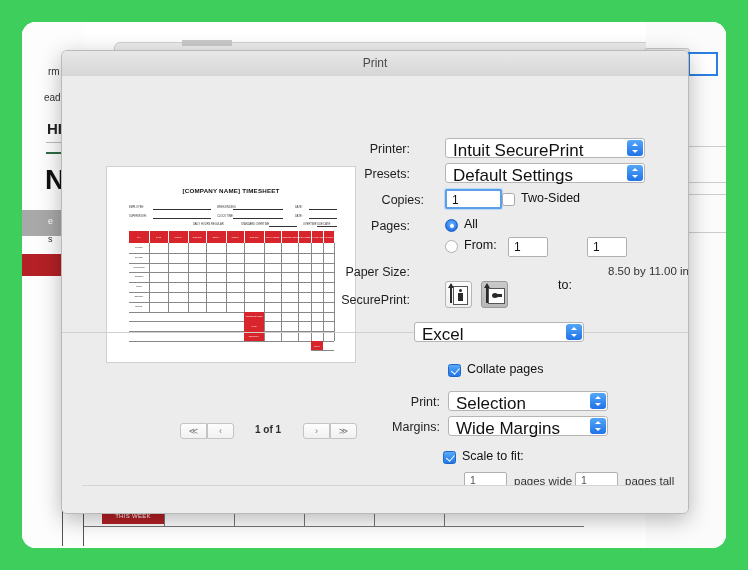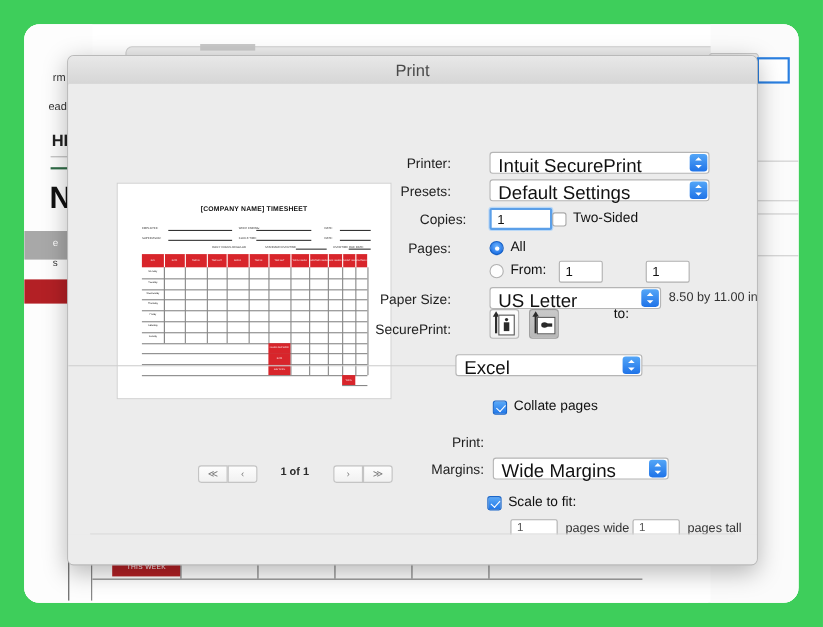--- a/index.html
+++ b/index.html
@@ -97,21 +97,21 @@
     box-shadow: 0 6px 22px rgba(0,0,0,0.28);
     overflow: hidden;
   }
   #dialog-titlebar {
     position: absolute; left:0; top:0; width: 626px; height: 25px;
     background: linear-gradient(to bottom, #e8e8e8 0%, #d6d6d6 100%);
     border-bottom: 1px solid #b4b4b4;
   }
   #dialog-title {
     position: absolute; width: 626px; top: 5px;
-    text-align: center; font-size: 15px; color: #4a4a4a;
+    text-align: center; font-size: 12px; color: #4a4a4a;
   }
   #dialog-body {
     position: absolute; left:0; top: 25px; width: 626px; height: 410px;
     background: #ececec;
   }
 
   
   #preview-pane {
     position: absolute; left: 44px; top: 90px;
     width: 248px; height: 195px;
@@ -444,27 +444,20 @@
       <div class="chk-label" style="left: 402px; top: 162px;">From:</div>
       <div class="textfield" style="left: 446px; top: 161px; width: 40px;">
         <span class="tf-text">1</span>
       </div>
       <div class="chk-label" style="left: 496px; top: 162px; margin-top: 40px;">to:</div>
       <div class="textfield" style="left: 525px; top: 161px; width: 40px;">
         <span class="tf-text">1</span>
       </div>
 
       <div class="row-label" style="left: 250px; top: 189px; width: 98px;">Paper Size:</div>
-      <div class="combo" style="left: 383px; top: 185px; width: 156px;">
-        <span class="combo-text">US Letter</span>
-        <span class="stepper">
-          <span class="arrUp"></span>
-            <span class="arrDn"></span>
-        </span>
-      </div>
       <div class="static-text" style="left: 546px; top: 189px;">8.50 by 11.00 inches</div>
 
       <div class="row-label" style="left: 250px; top: 217px; width: 98px;">SecurePrint:</div>
       <div class="orient-btn unsel" style="left: 383px; top: 205px;">
         <span class="orient-arrow"></span>
         <span class="orient-page">
           <span class="orient-glyph" style="left:5px; top:2px; width:3px; height:3px; border-radius:50%;"></span>
           <span class="orient-glyph" style="left:4px; top:6px; width:5px; height:8px;"></span>
         </span>
       </div>
@@ -482,20 +475,27 @@
         <span class="stepper">
           <span class="arrUp"></span>
             <span class="arrDn"></span>
         </span>
       </div>
 
       <div class="chk on" style="left: 386px; top: 288px;"></div>
       <div class="chk-label" style="left: 405px; top: 286px;">Collate pages</div>
 
       <div class="row-label" style="left: 298px; top: 319px; width: 80px;">Print:</div>
+      <div class="combo" style="left: 386px; top: 315px; width: 160px;">
+        <span class="combo-text">Selection</span>
+        <span class="stepper">
+          <span class="arrUp"></span>
+            <span class="arrDn"></span>
+        </span>
+      </div>
 
       <div class="row-label" style="left: 290px; top: 344px; width: 88px;">Margins:</div>
       <div class="combo" style="left: 386px; top: 340px; width: 160px;">
         <span class="combo-text">Wide Margins</span>
         <span class="stepper">
           <span class="arrUp"></span>
             <span class="arrDn"></span>
         </span>
       </div>
 

